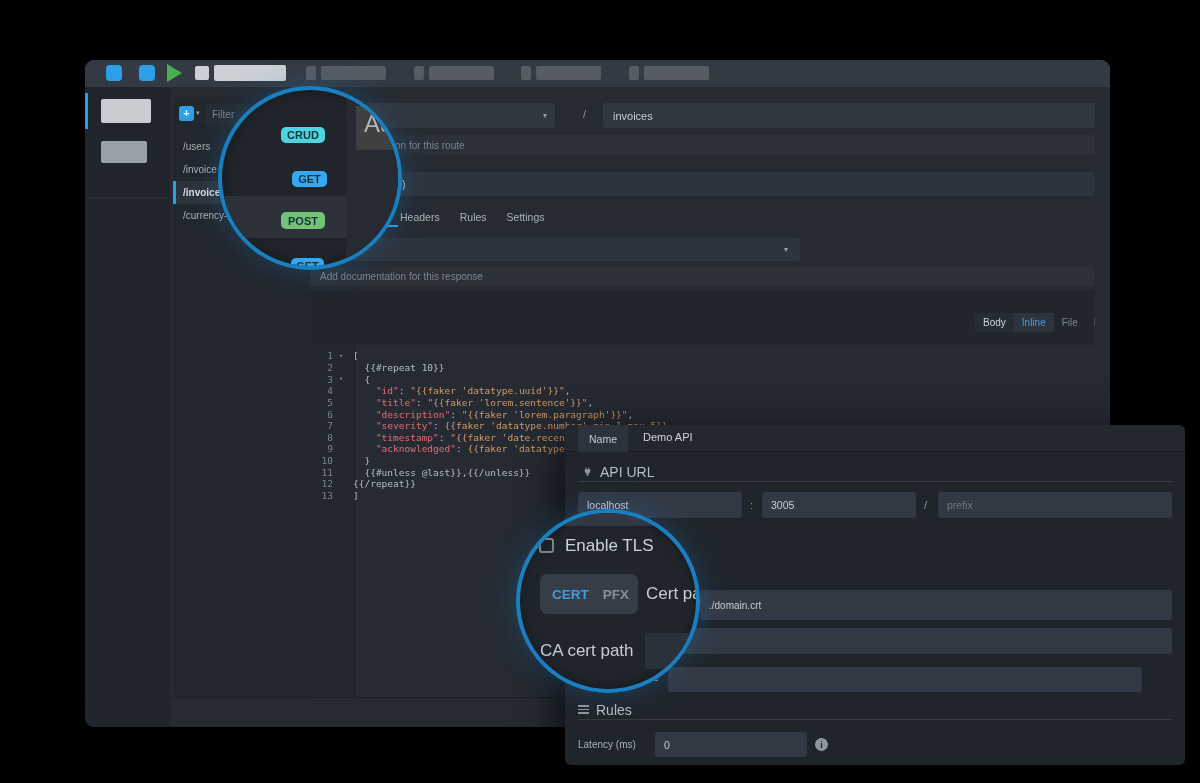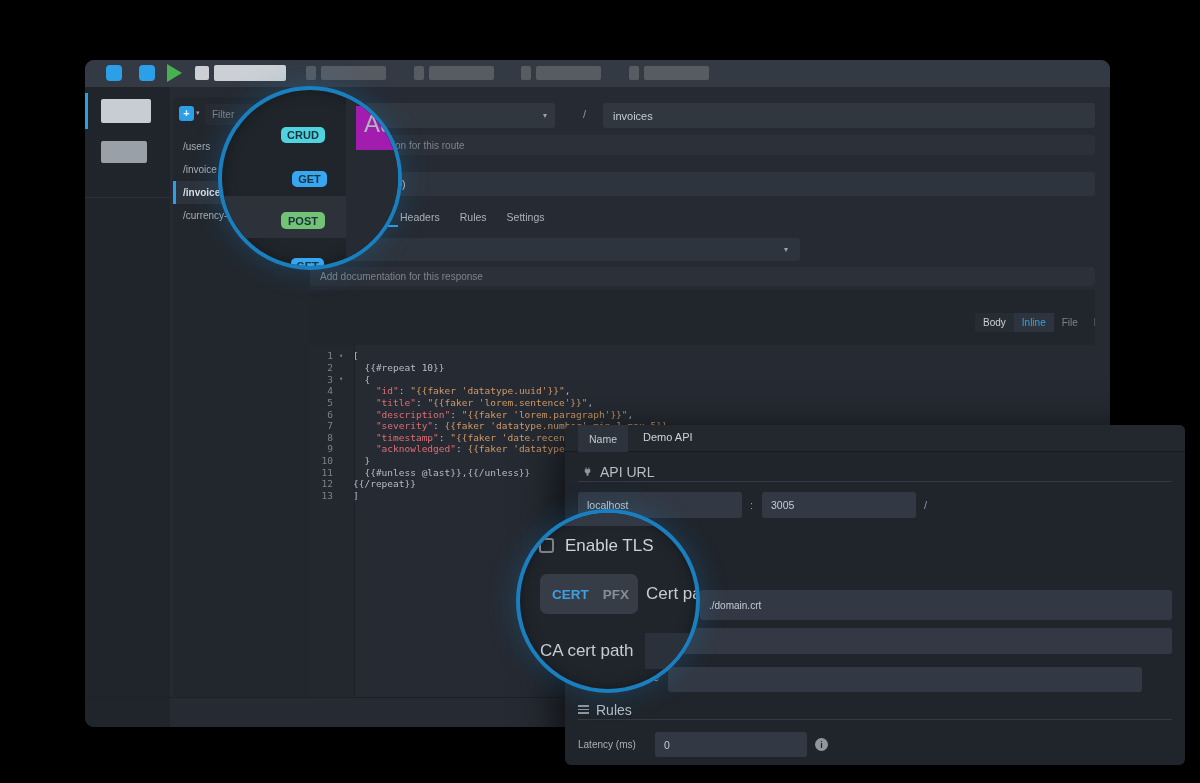--- a/index.html
+++ b/index.html
@@ -203,20 +203,21 @@
         <path fill="#8f969e" d="M16 7V3h-2v4h-4V3H8v4H6v6l4 4v4h4v-4l4-4V7z"></path>
       </svg>
   </div>
   <div class="abs section-title" style="left:600px;top:464px;">API URL</div>
   <div class="abs sp-divider" style="left:578px;top:481px;width:594px;"></div>
 
   <input class="abs sp-input" readonly="" style="left: 578px; top: 492px; width: 164px; height: 26px;" value="localhost">
   <div class="abs sp-sep" style="left:750px;top:499px;">:</div>
   <input class="abs sp-input" readonly="" style="left: 762px; top: 492px; width: 154px; height: 26px;" value="3005">
   <div class="abs sp-sep" style="left:924px;top:499px;">/</div>
+  <input class="abs sp-input" readonly="" style="left: 938px; top: 492px; width: 234px; height: 26px;" placeholder="prefix">
 
   <input class="abs sp-input" readonly="" style="left: 700px; top: 590px; width: 472px; height: 30px; font-size: 10px;" value="./domain.crt">
   <input class="abs sp-input" readonly="" style="left: 648px; top: 628px; width: 524px; height: 26px;">
   <div class="abs" style="left:643px;top:672px;font-size:10px;color:#a9b0b8;">ase</div>
   <input class="abs sp-input" readonly="" style="left: 668px; top: 667px; width: 474px; height: 25px;">
 
   <div class="abs misc-bars">
       <i></i>
       <i></i>
       <i></i>
@@ -225,21 +226,21 @@
   <div class="abs sp-divider" style="left:578px;top:719px;width:594px;"></div>
 
   <div class="abs" style="left:578px;top:739px;font-size:10px;color:#a9b0b8;">Latency (ms)</div>
   <input class="abs sp-input" readonly="" style="left: 655px; top: 732px; width: 152px; height: 25px;" value="0">
   <div class="abs info-icon">i</div>
 
   <div class="abs magnifier mag-top">
     <div class="inner">
 
       <div class="abs" style="left:124px;top:-4px;width:64px;height:192px;background:#262b33;"></div>
-      <div class="abs" style="left:134px;top:16px;width:50px;height:44px;background:#a21caf;">
+      <div class="abs" style="left:134px;top:16px;width:50px;height:44px;background:#404040;">
         <span style="position:absolute;left:8px;top:4px;font-size:24px;color:#aeb5bd;">Ad</span>
       </div>
       <div class="abs" style="left:-4px;top:106px;width:128px;height:42px;background:#2c313a;"></div>
       <div class="badge" style="left:59px;top:37px;width:44px;height:16px;background:#4fd3e0;">CRUD</div>
       <div class="badge" style="left:70px;top:81px;width:35px;height:16px;background:#38a7f1;">GET</div>
       <div class="badge" style="left:59px;top:122px;width:44px;height:17px;background:#73c377;">POST</div>
       <div class="badge" style="left:69px;top:168px;width:33px;height:15px;background:#38a7f1;">GET</div>
     </div>
   </div>
 

